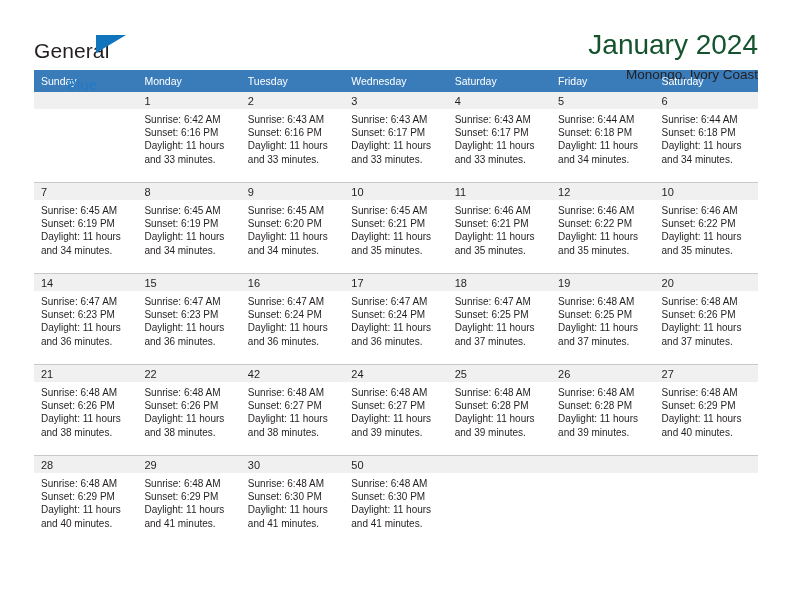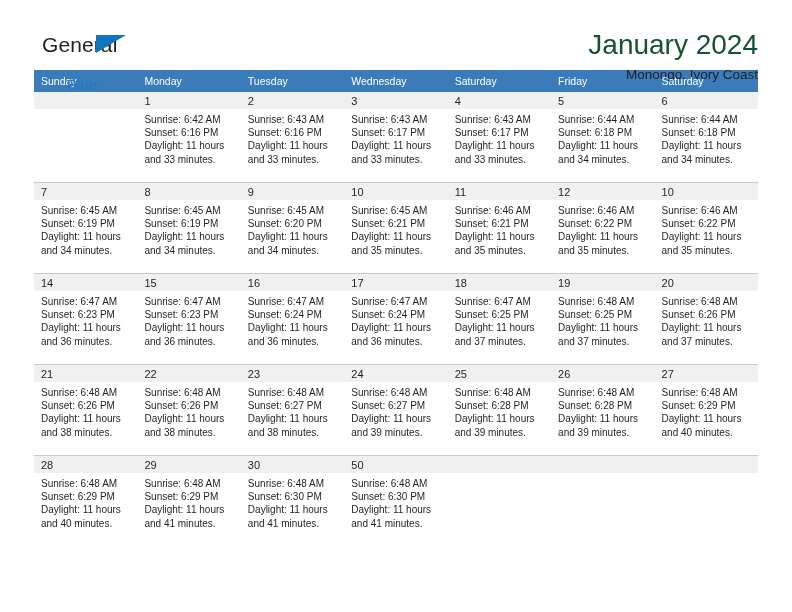--- a/index.html
+++ b/index.html
@@ -35,26 +35,25 @@
 
   .logo {
     position: relative;
     width: 110px;
     height: 48px;
     flex: 0 0 auto;
   }
   .logo-general {
     position: absolute;
     left: 0;
-    top: 6px;
+    top: 12px;
     font-size: 21px;
     letter-spacing: 0.1px;
     color: #231f20;
     line-height: 1;
-    margin-left: 8px;
   }
   .logo-blue {
     position: absolute;
     left: 33px;
     top: 25px;
     font-size: 15px;
     color: #2079c4;
     line-height: 1;
     margin-top: 24px;
   }
@@ -391,21 +390,21 @@
         <td>
           <div class="daynum">22</div>
           <div class="cell-body">
             <div>Sunrise: 6:48 AM</div>
             <div>Sunset: 6:26 PM</div>
             <div>Daylight: 11 hours</div>
             <div>and 38 minutes.</div>
           </div>
         </td>
         <td>
-          <div class="daynum">23</div>
+          <div class="daynum">42</div>
           <div class="cell-body">
             <div>Sunrise: 6:48 AM</div>
             <div>Sunset: 6:27 PM</div>
             <div>Daylight: 11 hours</div>
             <div>and 38 minutes.</div>
           </div>
         </td>
         <td>
           <div class="daynum">24</div>
           <div class="cell-body">

